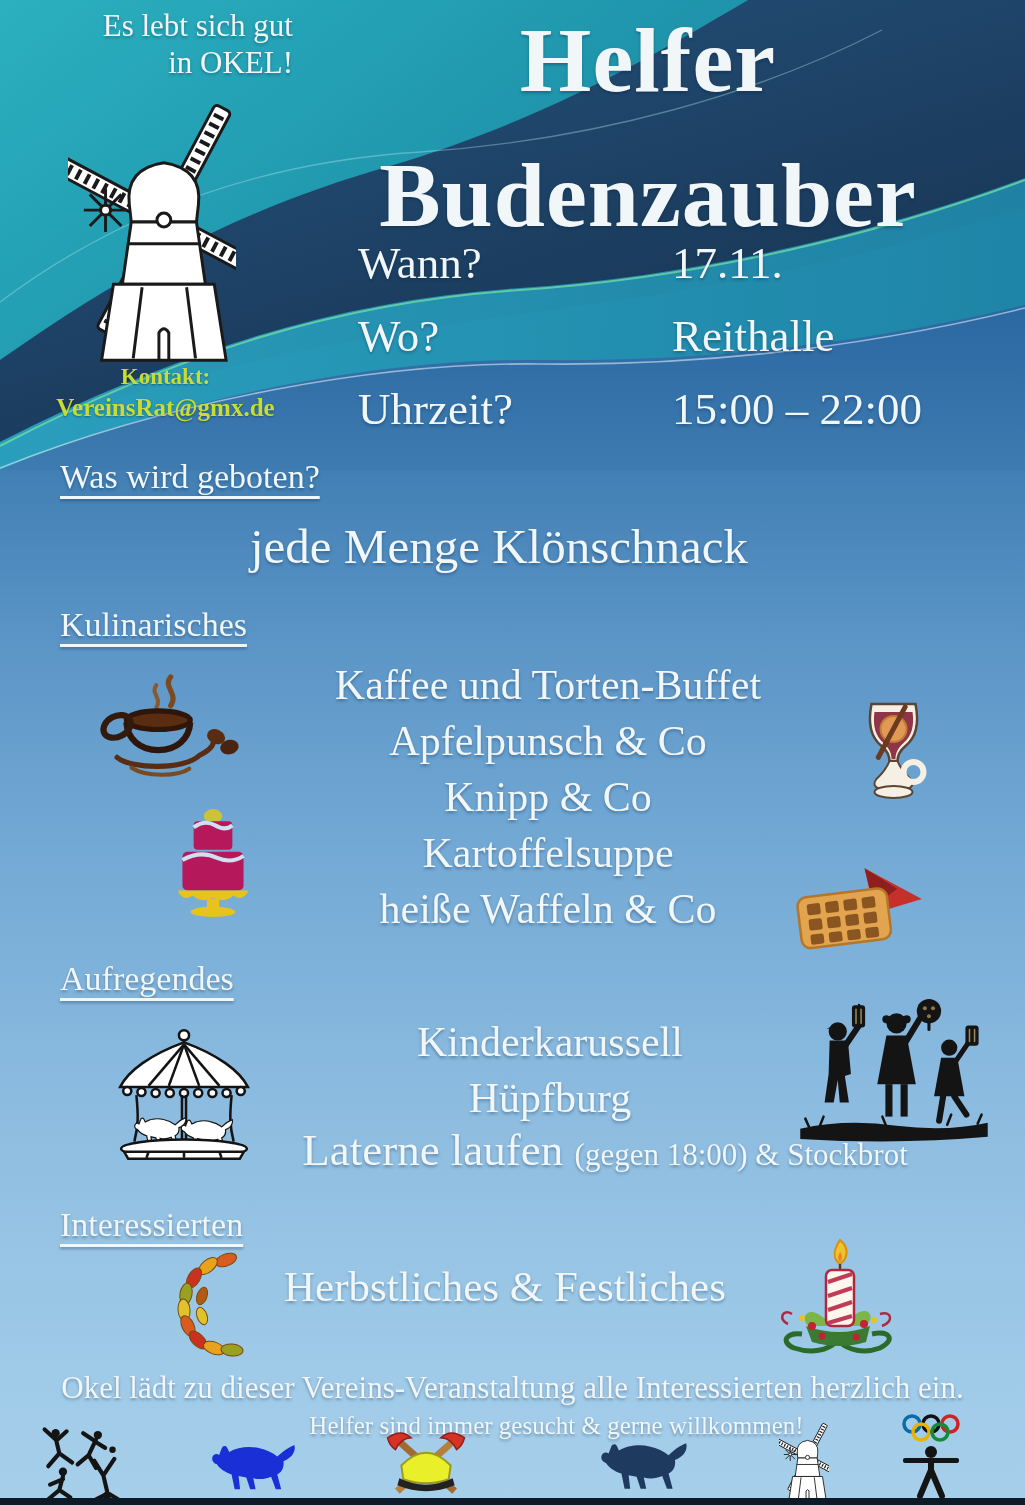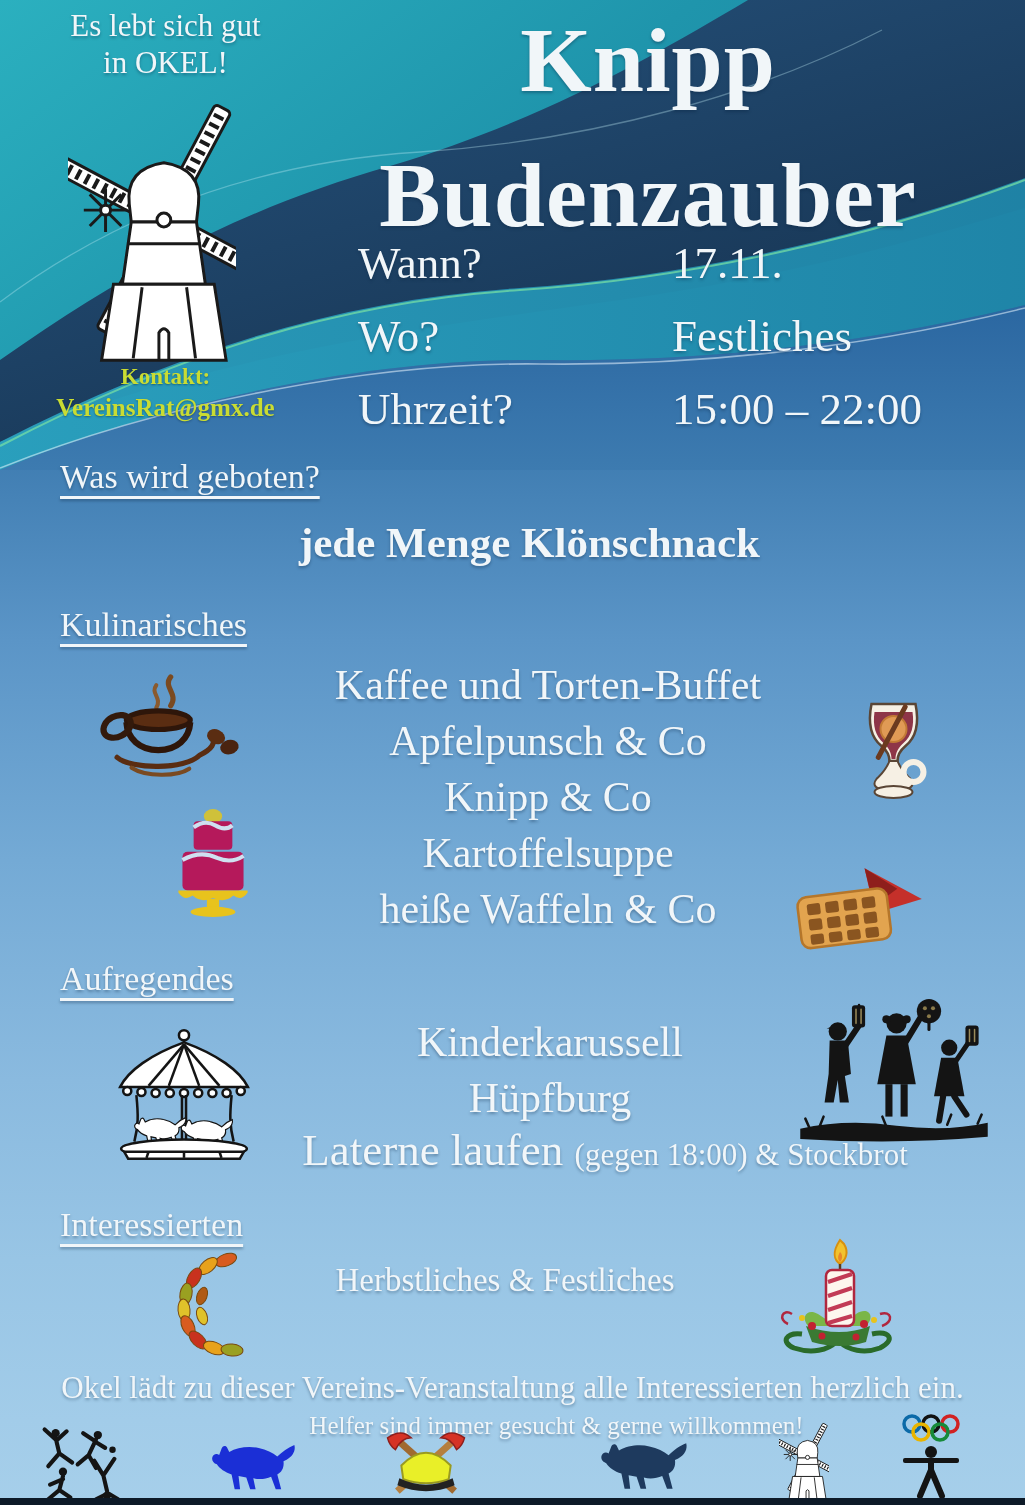--- a/index.html
+++ b/index.html
@@ -3,40 +3,40 @@
 <meta charset="utf-8">
 <style>
   html,body{margin:0;padding:0;background:#222;}
   .poster{
     position:relative;width:1025px;height:1505px;overflow:hidden;
     font-family:"Liberation Serif", serif;
     background:linear-gradient(180deg,#3d7bb0 440px,#5b95c7 640px,#74aad5 860px,#8abadf 1080px,#98c5e5 1260px,#a2cce9 1420px,#a6cfea 100%);
   }
   .abs{position:absolute;}
   .white{color:#f1f6f9;text-shadow:0 2px 3px rgba(8,35,62,.35);}
-  .tagline{left:38px;top:8px;width:255px;text-align:center;font-size:31px;line-height:1.18;}
+  .tagline{left:38px;top:8px;width:255px;text-align:right;font-size:31px;line-height:1.18;}
   .contact{left:28px;top:363px;width:275px;text-align:center;color:#c9dc33;font-weight:bold;
            font-size:23px;line-height:1.25;text-shadow:0 1px 2px rgba(8,35,62,.45);}
   .contact .email{font-size:25px;}
   .title{left:278px;top:14px;width:740px;text-align:center;font-weight:bold;font-size:92px;line-height:1.0;letter-spacing:1px;}
   .title .t2{margin-top:43px;}
   .info{left:358px;top:241px;display:grid;grid-template-columns:314px auto;row-gap:28px;font-size:45px;line-height:1.0;}
   .heading{font-size:34px;text-decoration:underline;text-underline-offset:8px;text-decoration-thickness:2.5px;}
   .h-offer{left:60px;top:458px;}
-  .sub-offer{left:250px;top:518px;width:510px;text-align:right;font-size:43px;font-weight:bold;}
+  .sub-offer{left:250px;top:518px;width:510px;text-align:left;font-size:49px;}
   .h-culinary{left:60px;top:606px;}
   .list{text-align:center;font-size:42px;line-height:1.0;}
   .list div{margin-bottom:14px;}
   .culinary-list{left:288px;top:664px;width:520px;}
   .h-exciting{left:60px;top:960px;}
   .exciting-list{left:300px;top:1021px;width:500px;}
   .lantern-line{left:145px;top:1128px;width:920px;text-align:center;font-size:45px;line-height:1.0;}
   .lantern-line .detail{font-size:31px;}
   .h-homemade{left:60px;top:1206px;}
-  .homemade-item{left:255px;top:1262px;width:500px;text-align:center;font-size:33px;}
+  .homemade-item{left:255px;top:1262px;width:500px;text-align:center;font-size:43px;}
   .footer1{left:0;top:1370px;width:1025px;text-align:center;font-size:31px;}
   .footer2{left:0;top:1412px;width:1025px;text-align:center;font-size:25px;padding-left:44px;}
   .strip{left:0;bottom:0;width:1025px;height:7px;background:#0d1a28;}
   svg{display:block;}
 </style>
 </head>
 <body>
 
 <div class="poster">
 
@@ -120,29 +120,29 @@
   <svg class="abs" style="left:68px;top:72px" width="168" height="300" viewBox="0 0 170 300">
       <use href="#sym-windmill"></use>
     </svg>
 
   <div class="abs contact">
     <div>Kontakt:</div>
     <div class="email">VereinsRat@gmx.de</div>
   </div>
 
   <div class="abs white title">
-    <div>Knipp</div>
+    <div>Helfer</div>
     <div class="t2">Budenzauber</div>
   </div>
 
   <div class="abs white info">
     <div>Wann?</div>
     <div>17.11.</div>
     <div>Wo?</div>
-    <div>Festliches</div>
+    <div>Reithalle</div>
     <div>Uhrzeit?</div>
     <div>15:00 – 22:00</div>
   </div>
 
   <div class="abs white heading h-offer">Was wird geboten?</div>
   <div class="abs white sub-offer">jede Menge Klönschnack</div>
 
   <div class="abs white heading h-culinary">Kulinarisches</div>
   <div class="abs white list culinary-list">
     <div>Kaffee und Torten-Buffet</div>

